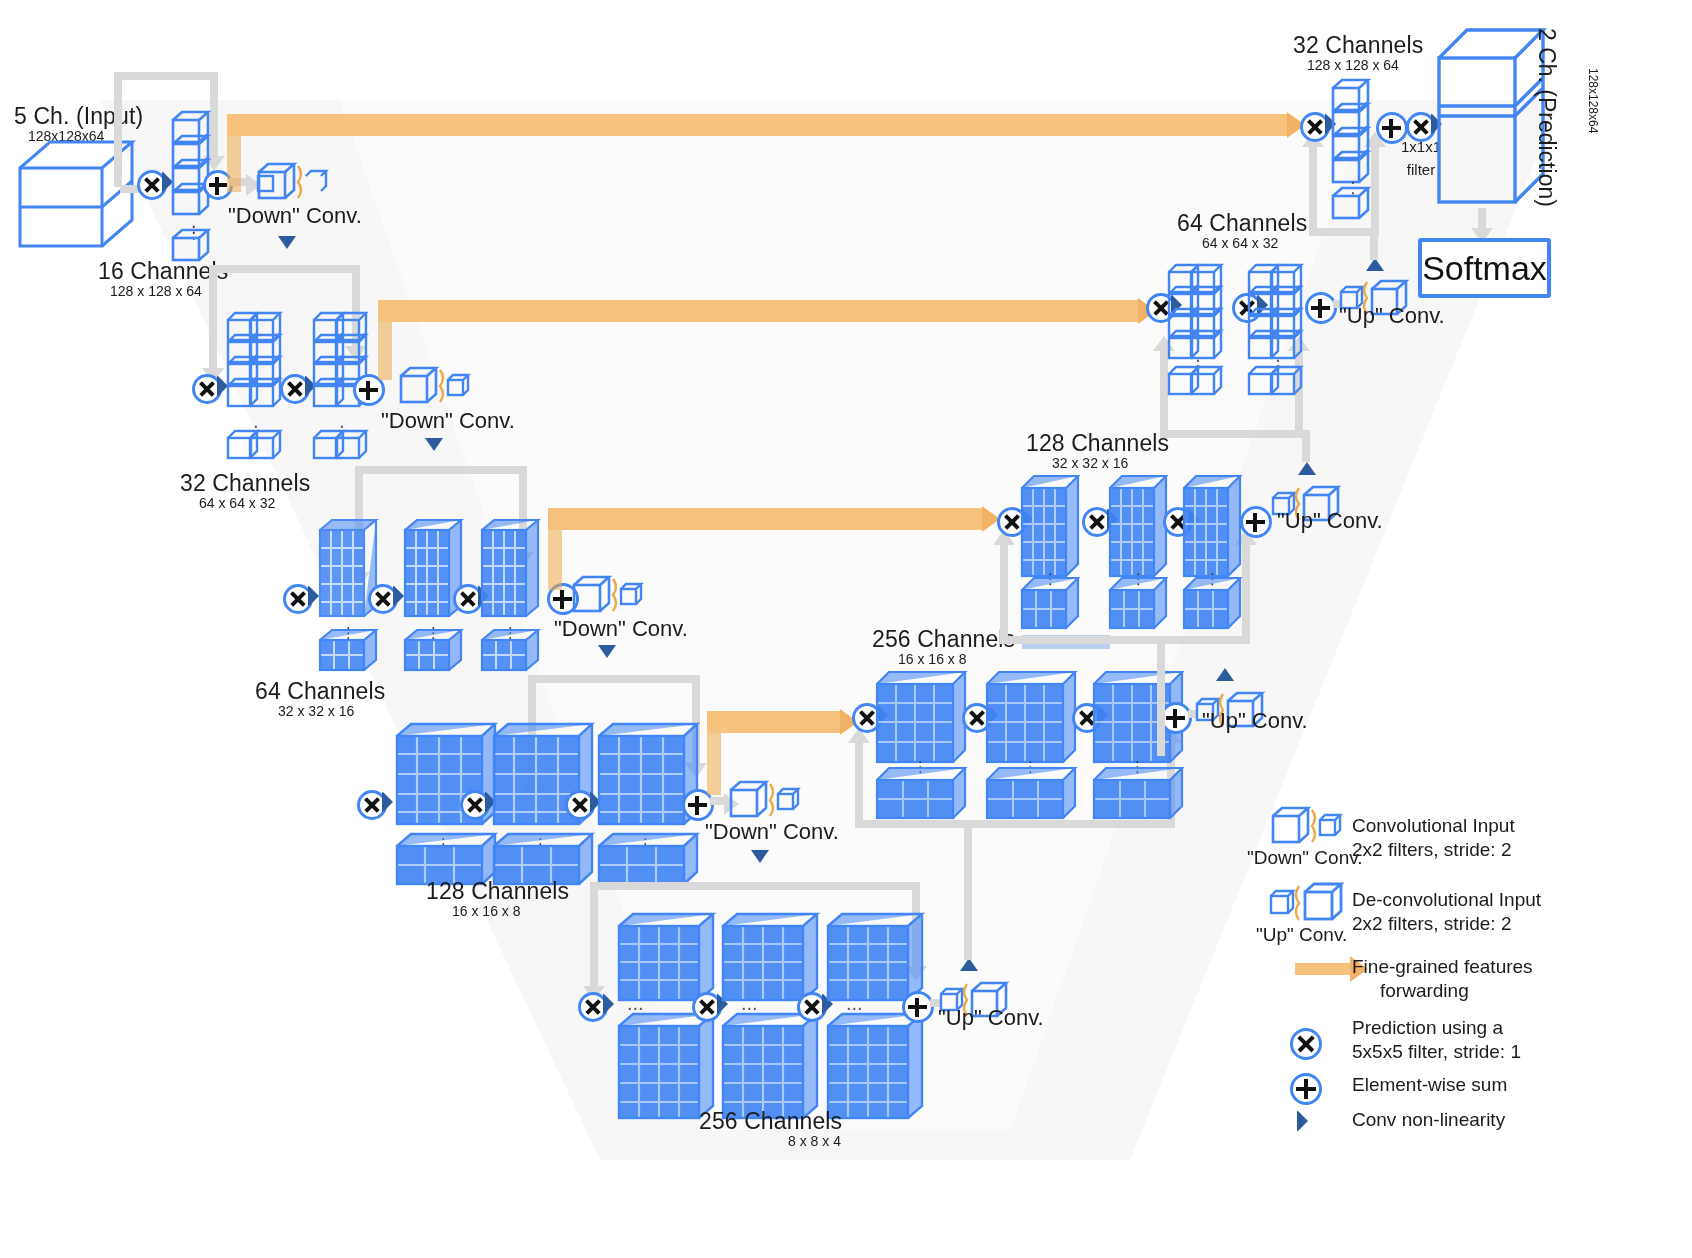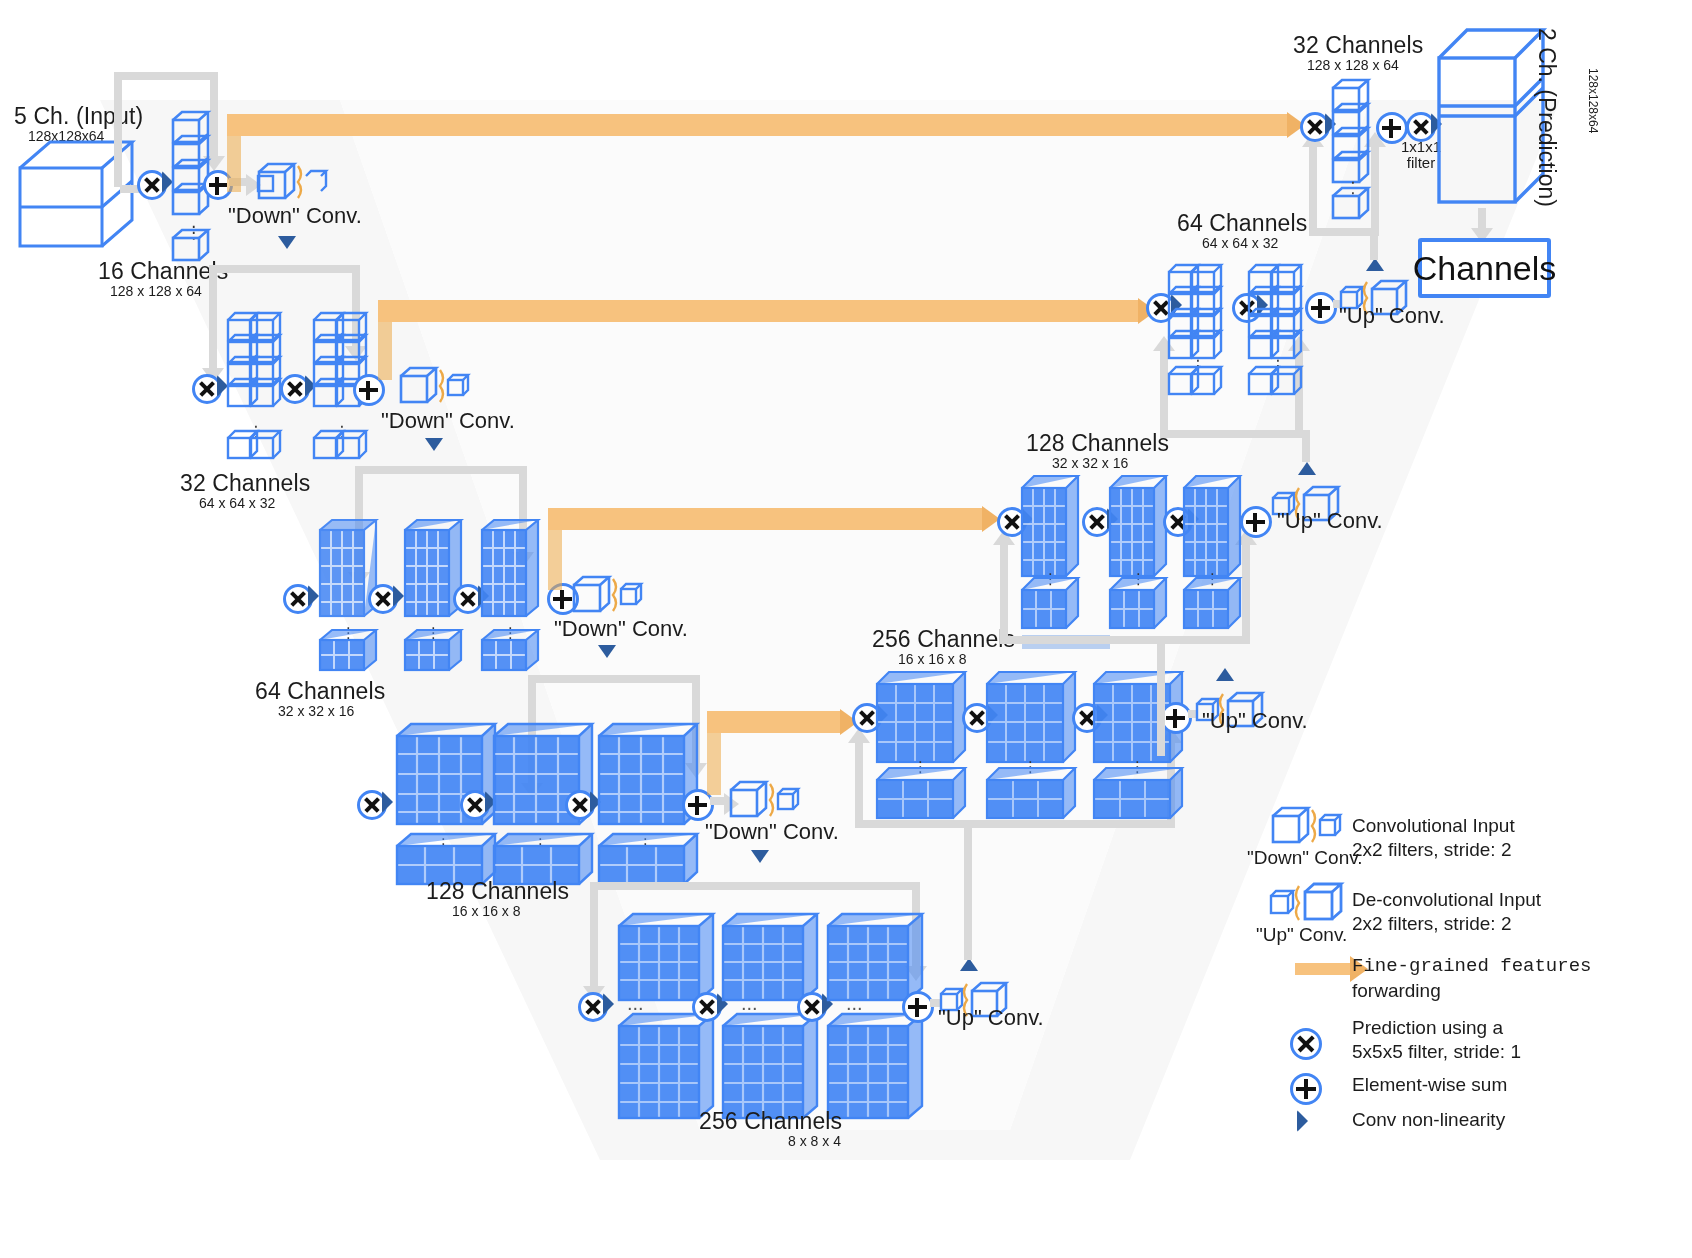--- a/index.html
+++ b/index.html
@@ -1218,41 +1218,41 @@
   </div>
 
   <div class="opc" style="left:1406px;top:112px;width:24px;height:24px;">
     <div class="g">
         <i style="left:3px;top:10px;width:18px;height:3.5px;transform:rotate(45deg);"></i>
     <i style="left:3px;top:10px;width:18px;height:3.5px;transform:rotate(-45deg);"></i>
       </div>
   </div>
   <div class="wedge" style="left:1431px;top:113px;"></div>
   <div class="lbl small-lbl" style="left:1390px;top:139px;width:62px;">1x1x1</div>
-  <div class="lbl small-lbl" style="left:1390px;top:155px;width:62px;">filter</div>
+  <div class="lbl small-lbl" style="left:1390px;top:162px;width:62px;">filter</div>
 
   <div class="cu" style="left:1437px;top:28px;">
     <svg width="108" height="180">
       <g fill="none" stroke="#4285F4" stroke-width="3.4">
         <rect x="2" y="30" width="76" height="144"></rect>
         <path d="M2,30 L30,2 L106,2 L78,30"></path>
         <path d="M106,2 L106,146 L78,174"></path>
         <path d="M2,78 L78,78 M78,78 L106,50"></path>
         <path d="M2,88 L78,88 M78,88 L106,60"></path>
       </g>
     </svg>
   </div>
   <div class="lbl vert-lbl" style="left:1560px;top:28px;">2 Ch. (Prediction)</div>
   <div class="lbl vert-sub" style="left:1600px;top:68px;">128x128x64</div>
 
   <div class="gl" style="left:1478px;top:208px;width:8px;height:24px;"></div>
   <div class="garrow-d" style="left:1471px;top:228px;"></div>
 
   <div id="softmax-box" style="left:1418px;top:238px;width:125px;height:52px;">
-    <span>Channels</span>
+    <span>Softmax</span>
   </div>
 
   <div class="cu" style="left:1272px;top:806px;">
     <svg width="64" height="42">
       <g fill="none" stroke="#4285F4" stroke-width="2.6">
         <rect x="1" y="10" width="26" height="26"></rect>
           <path d="M1,10 L10,2 L36,2 L27,10 M36,2 L36,28 L27,36"></path>
         </g>
       <path d="M40,4 q6,8 0,16 q6,8 0,16" fill="none" stroke="#EDA947" stroke-width="2.4"></path>
       <g fill="none" stroke="#4285F4" stroke-width="2.4">
@@ -1277,22 +1277,22 @@
           <path d="M35,12 L44,4 L71,4 L62,12 M71,4 L71,31 L62,39"></path>
         </g>
     </svg>
   </div>
   <div class="legend-cap" style="left:1256px;top:924px;">"Up" Conv.</div>
   <div class="legend-txt" style="left:1352px;top:888px;">De-convolutional Input</div>
   <div class="legend-txt" style="left:1352px;top:912px;">2x2 filters, stride: 2</div>
 
   <div class="oline" style="left:1295px;top:963px;width:55px;height:12px;"></div>
   <div class="oarrow" style="left:1350px;top:956px;"></div>
-  <div class="legend-txt" style="left:1352px;top:955px;font-family:Liberation Mono, monospace;">Fine-grained features</div>
-  <div class="legend-txt" style="left:1352px;top:979px;">forwarding</div>
+  <div class="legend-txt" style="left:1352px;top:955px;">Fine-grained features</div>
+  <div class="legend-txt" style="left:1380px;top:979px;">forwarding</div>
 
   <div class="opc" style="left:1290px;top:1028px;width:26px;height:26px;">
     <div class="g">
         <i style="left:3px;top:11px;width:20px;height:3.5px;transform:rotate(45deg);"></i>
     <i style="left:3px;top:11px;width:20px;height:3.5px;transform:rotate(-45deg);"></i>
       </div>
   </div>
   <div class="legend-txt" style="left:1352px;top:1016px;">Prediction using a</div>
   <div class="legend-txt" style="left:1352px;top:1040px;">5x5x5 filter, stride: 1</div>
 

